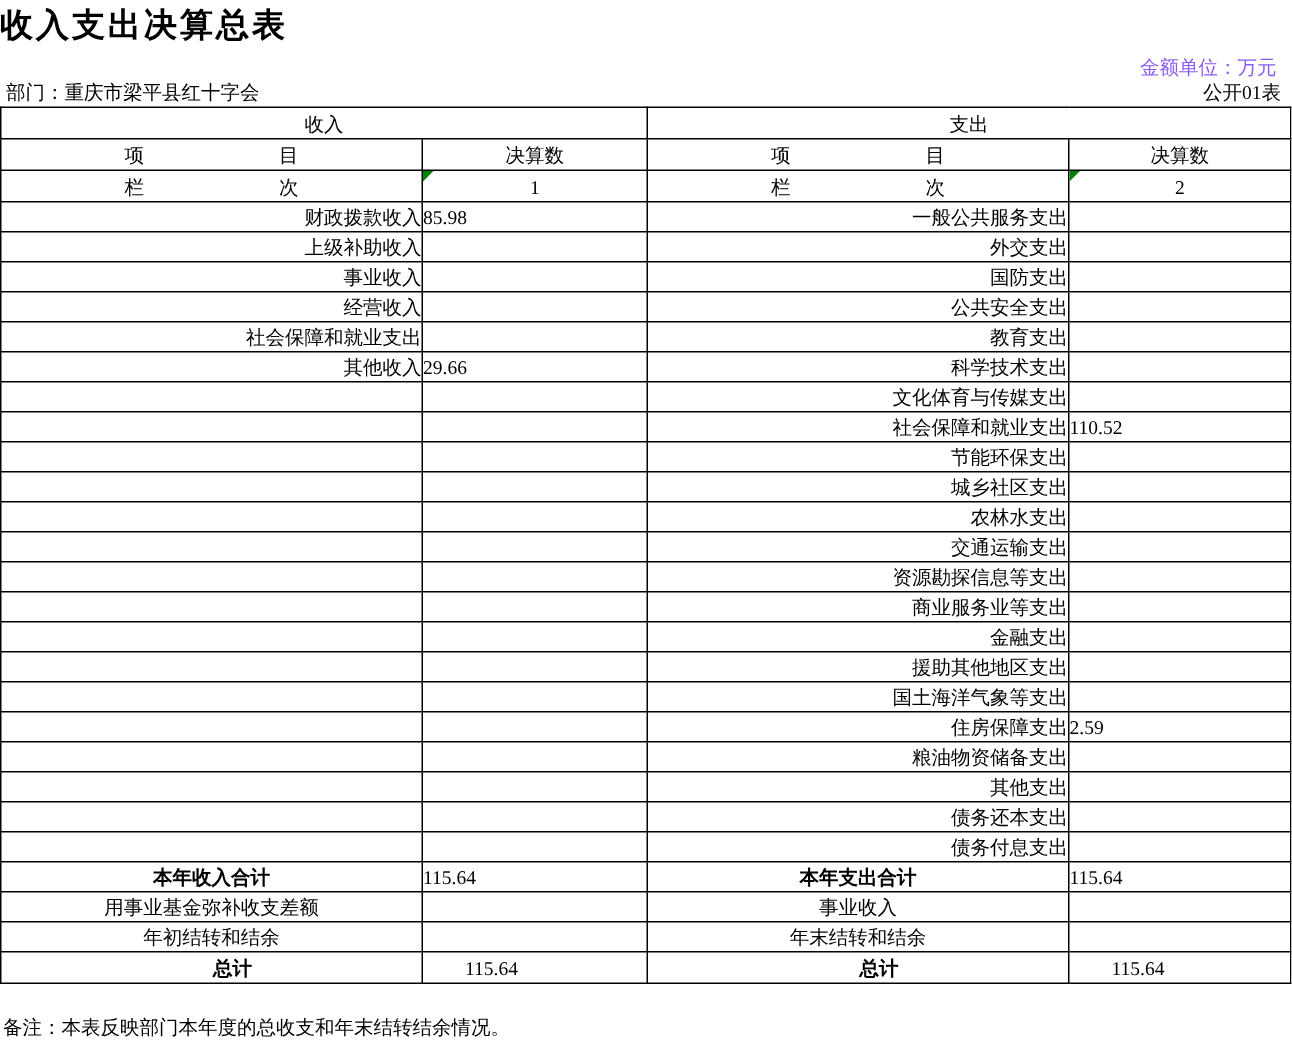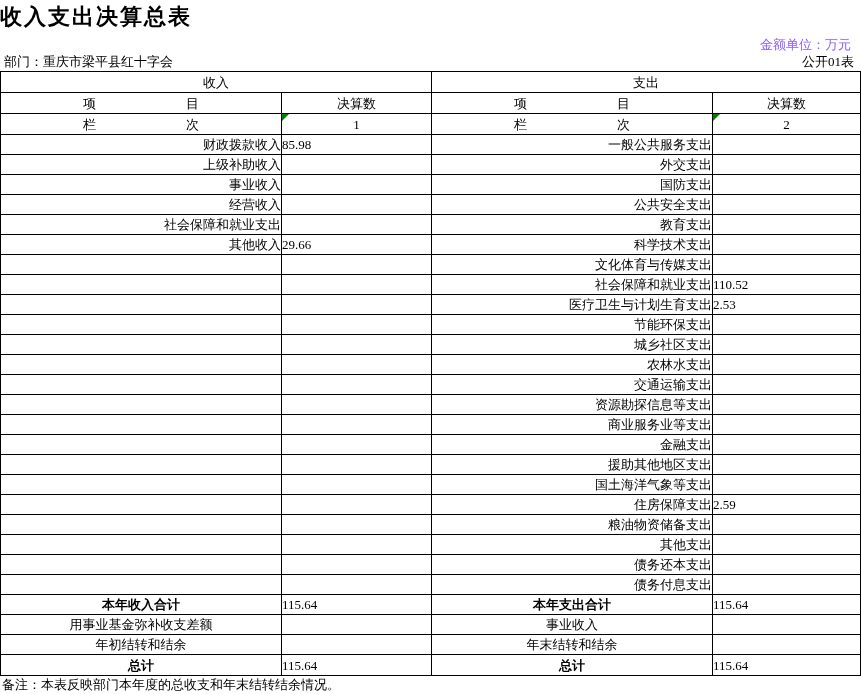--- a/index.html
+++ b/index.html
@@ -36,21 +36,21 @@
     font-size: 13px;
   }
   table.main td {
     border: 1px solid #000;
     padding: 0;
     overflow: hidden; white-space: nowrap;
     line-height: 19px;
     height: 19px;
   }
   tr.hrow td { height: 20px; }
-  tr.lastrow td { height: 20px; }
+  tr.lastrow td { height: 20px; padding-left: 28px; }
   td.center { text-align: center; }
   td.item  { text-align: right;  padding-left: 3px; margin-left: 36px; }
   td.value { text-align: left; padding-right: 4px; }
   td.rel { position: relative; }
   .bold { font-weight: bold; }
   .spread {
     display: inline-flex;
     justify-content: space-between;
     width: 116px;
     vertical-align: bottom;
@@ -154,26 +154,20 @@
       </tr>
       <tr>
         <td class="item"></td>
         <td class="value"></td>
         <td class="item">社会保障和就业支出</td>
         <td class="value">110.52</td>
       </tr>
       <tr>
         <td class="item"></td>
         <td class="value"></td>
-        <td class="item">医疗卫生与计划生育支出</td>
-        <td class="value">2.53</td>
-      </tr>
-      <tr>
-        <td class="item"></td>
-        <td class="value"></td>
         <td class="item">节能环保支出</td>
         <td class="value"></td>
       </tr>
       <tr>
         <td class="item"></td>
         <td class="value"></td>
         <td class="item">城乡社区支出</td>
         <td class="value"></td>
       </tr>
       <tr>

